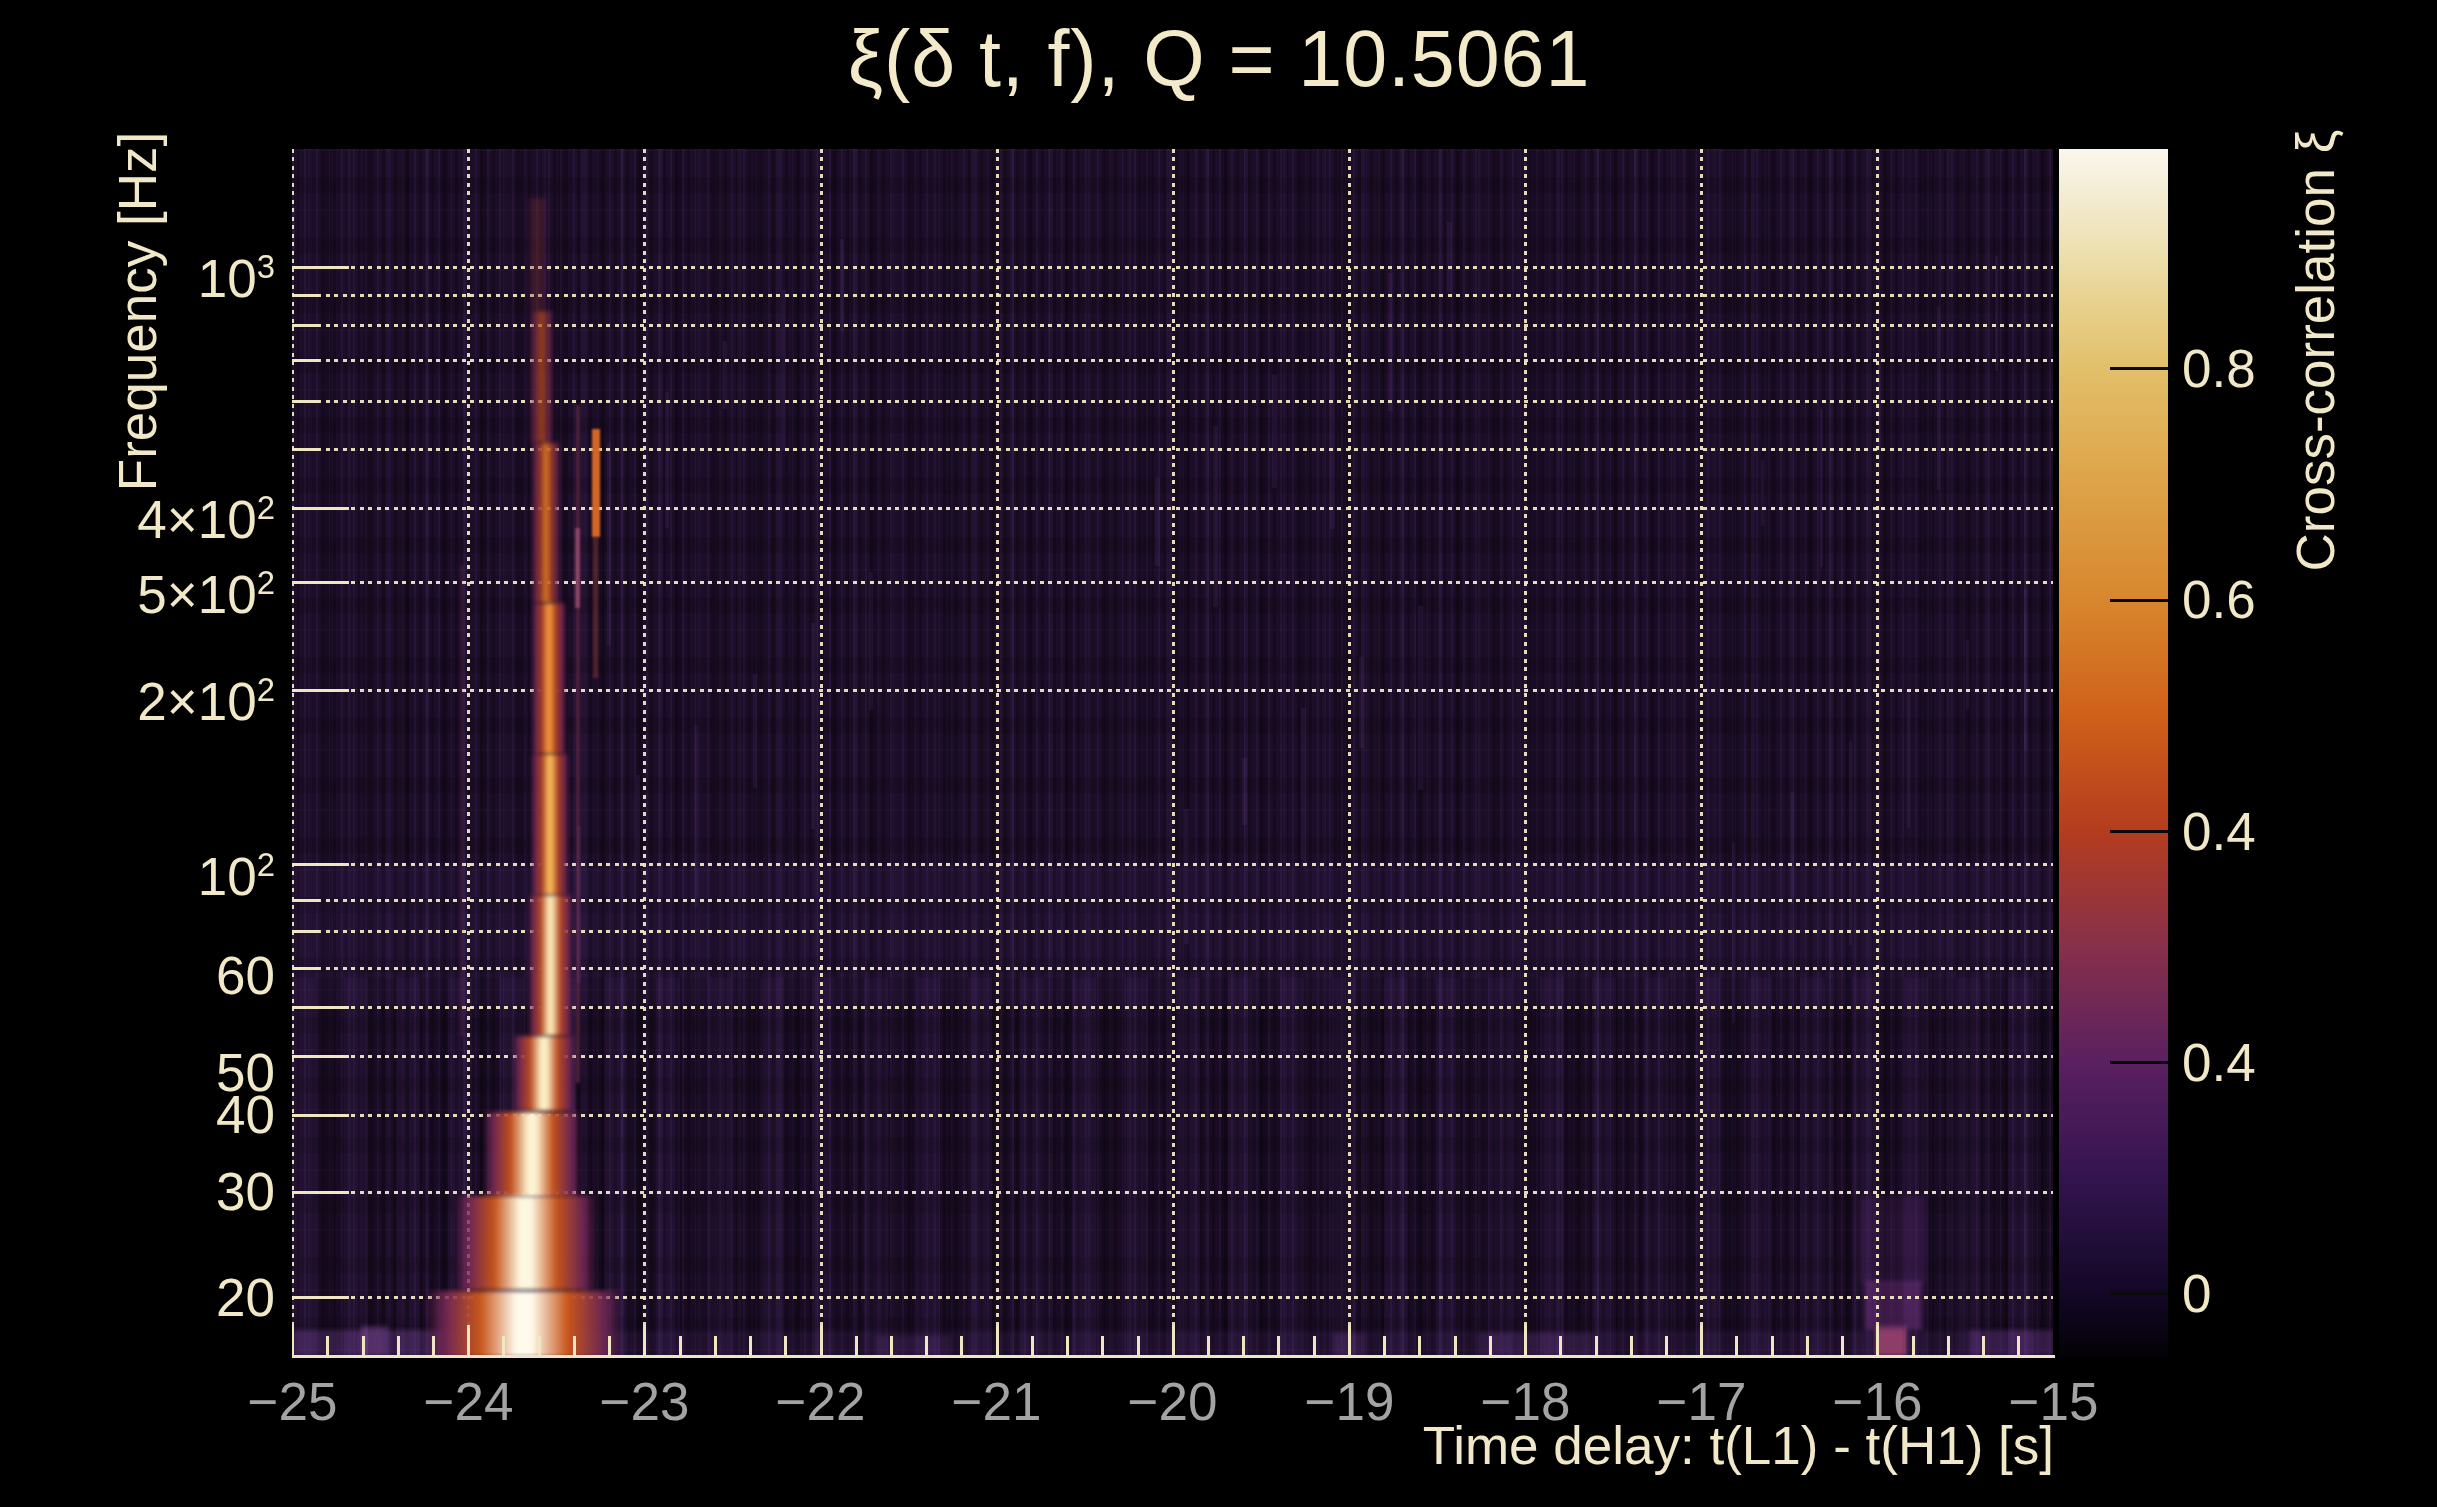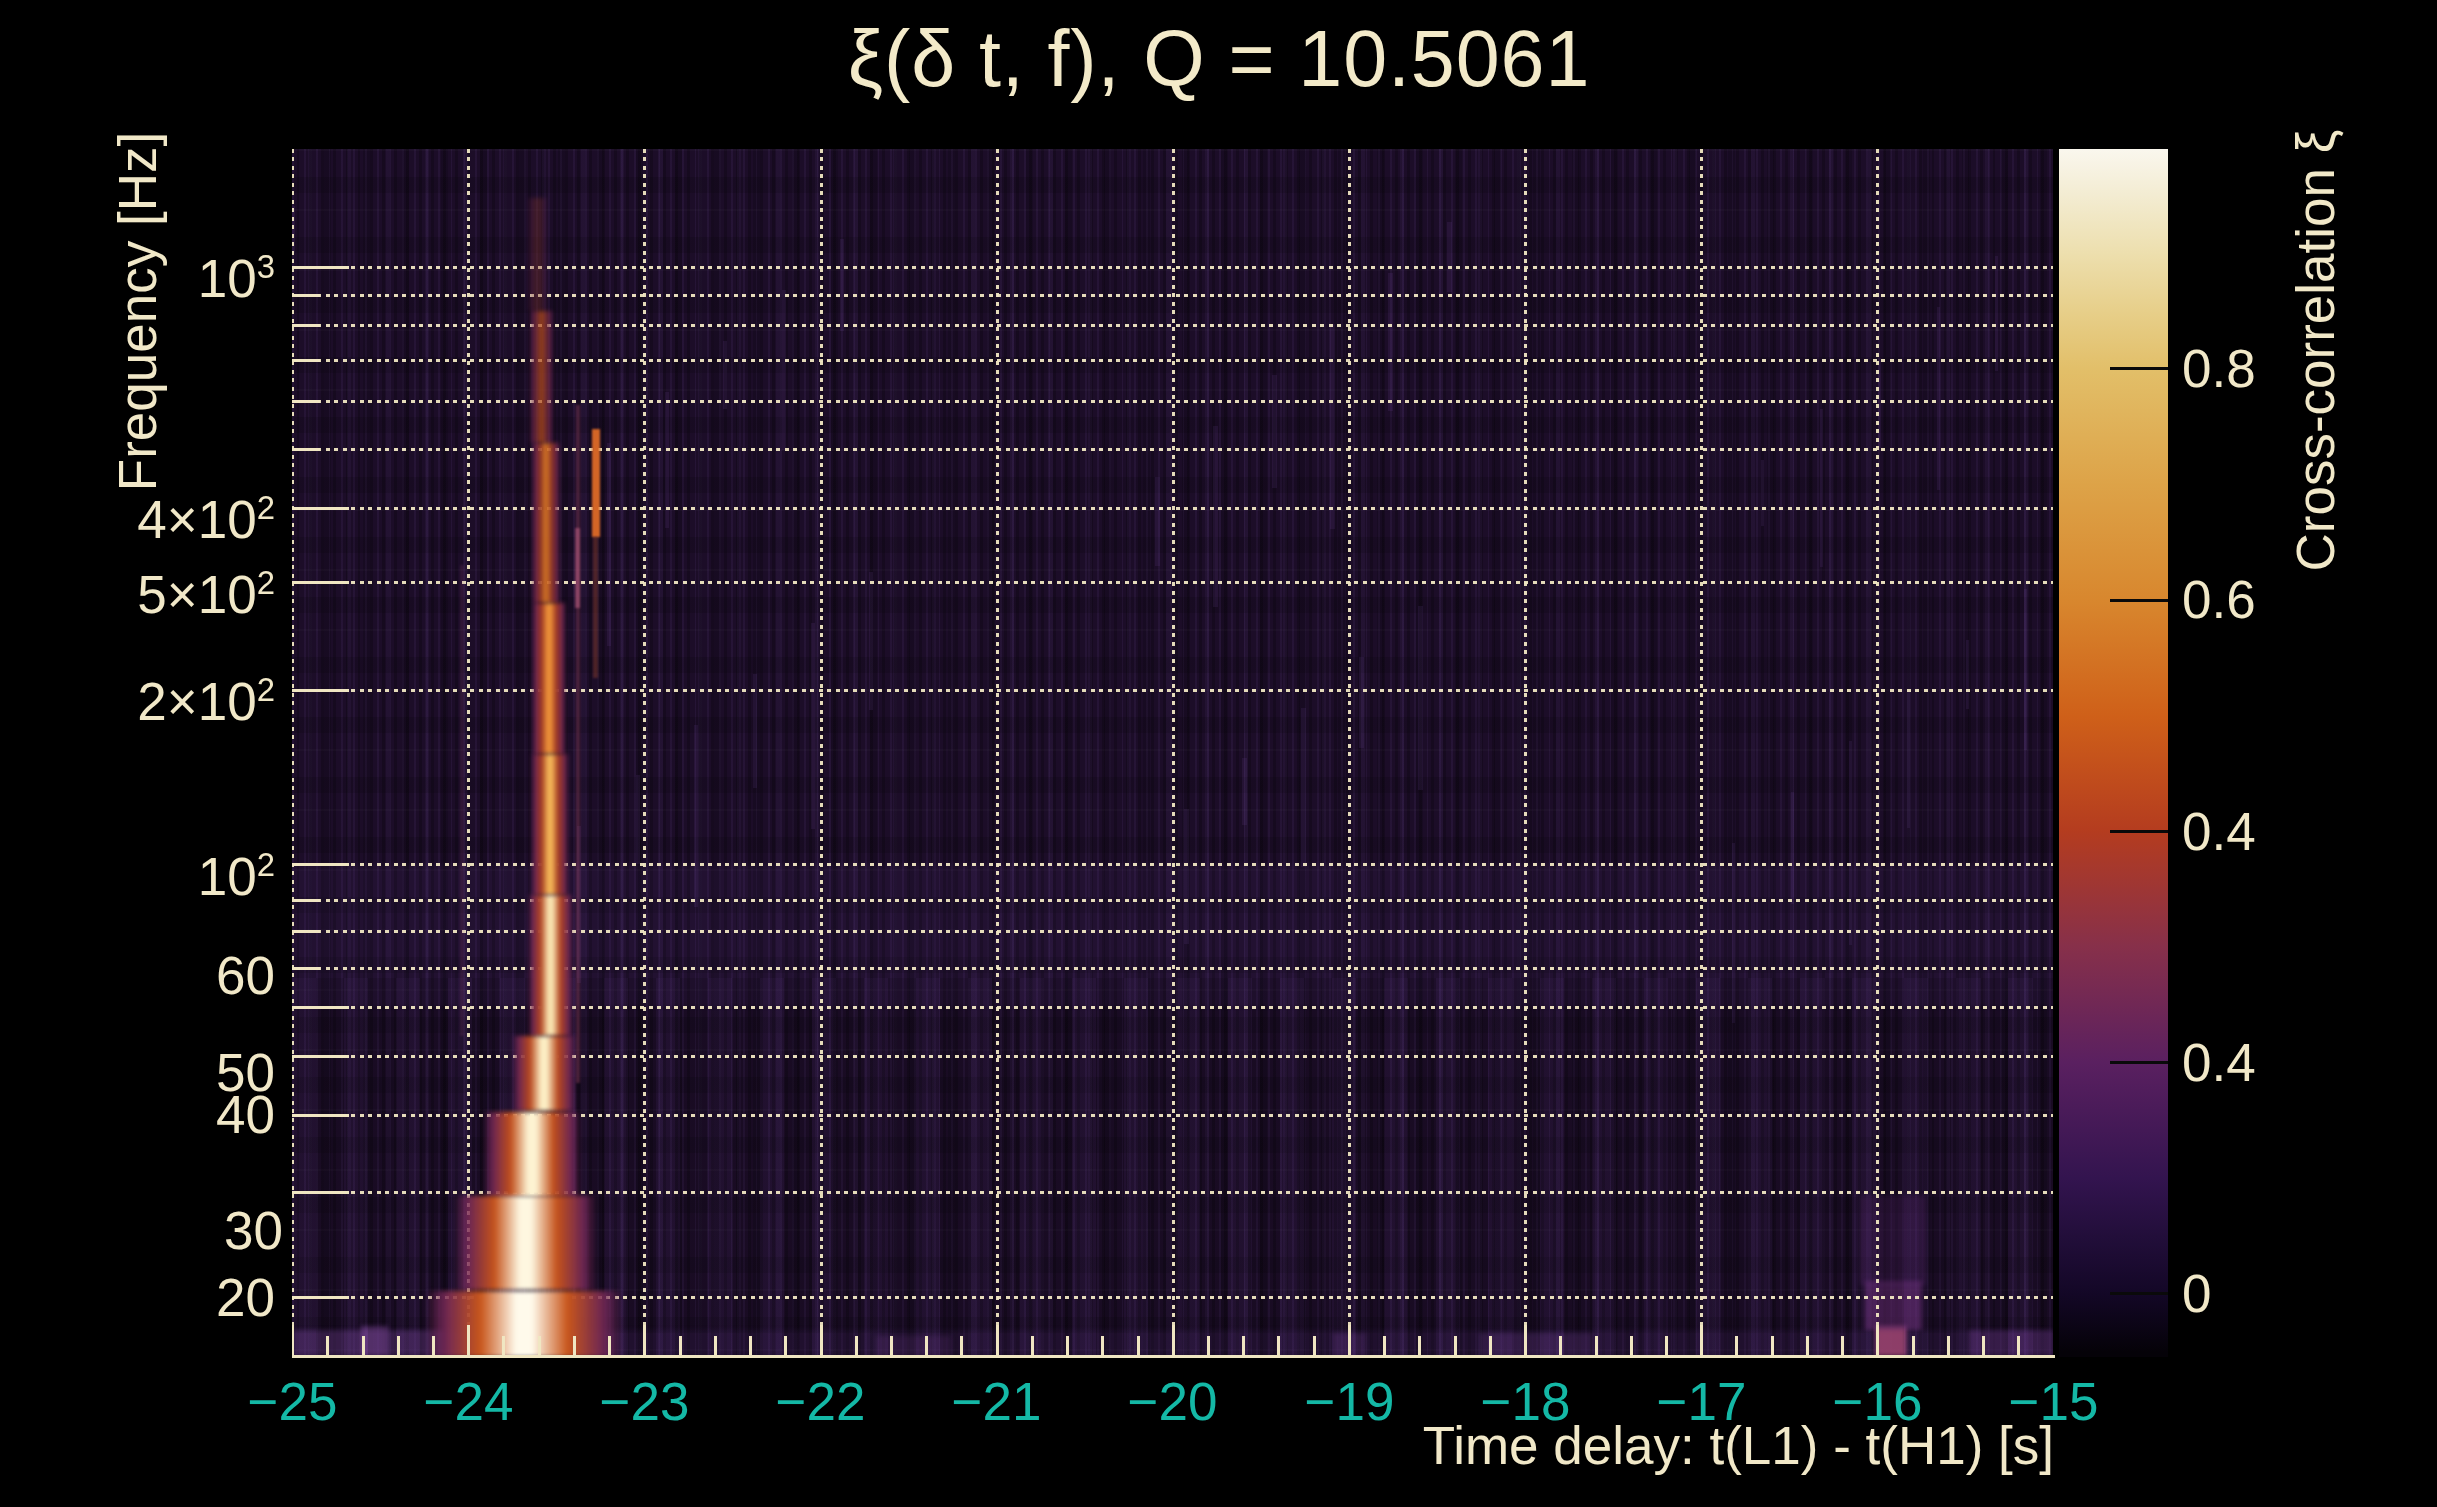--- a/index.html
+++ b/index.html
@@ -13,21 +13,21 @@
   .tex3{background:repeating-linear-gradient(180deg, rgba(255,255,255,0.02) 0 1.9px, transparent 1.9px 28px, rgba(0,0,0,0.14) 28px 44px, transparent 44px 60px);}
   .hgrid{position:absolute;height:2.8px;left:0;width:100%;z-index:3;
     background:repeating-linear-gradient(90deg, rgba(240,230,194,0.95) 0 3.8px, transparent 3.8px 8.5px);}
   .vgrid{position:absolute;width:2.8px;top:0;height:100%;z-index:3;
     background:repeating-linear-gradient(180deg, rgba(240,230,194,0.95) 0 3.8px, transparent 3.8px 8.5px);}
   .ytick{position:absolute;height:2.8px;background:#f0e6c2;z-index:6;}
   .xtick{position:absolute;width:2.8px;background:#f0e6c2;z-index:6;}
   #xaxis-line{left:292px;top:1355px;width:1763px;height:2.8px;background:#f0e6c2;z-index:7;}
   .ylab{position:absolute;left:0;width:275px;text-align:right;font-size:53px;line-height:57px;color:#f1e8c8;z-index:9;}
   .ylab sup{font-size:0.62em;}
-  .xlab{position:absolute;width:151px;text-align:center;font-size:53px;line-height:57px;color:#14b8a6;top:1373px;z-index:9;}
+  .xlab{position:absolute;width:151px;text-align:center;font-size:53px;line-height:57px;color:#a3a3a3;top:1373px;z-index:9;}
   #xtitle{left:1112px;top:1415px;width:942px;text-align:right;font-size:53px;color:#f1e8c8;z-index:9;}
   #ytitle{left:-47px;top:283px;width:364px;height:57px;text-align:center;font-size:53px;color:#f1e8c8;transform:rotate(-90deg);z-index:9;}
   #colorbar{left:2059px;top:149px;width:109px;height:1208px;z-index:2;}
   .cbtick{position:absolute;left:2110px;width:58px;height:2.8px;background:#0a0a0a;z-index:4;}
   .cblab{position:absolute;left:2182px;width:188px;font-size:53px;line-height:57px;color:#f1e8c8;z-index:9;}
   #cbtitle{left:2084px;top:322px;width:458px;height:57px;text-align:center;font-size:53px;color:#f1e8c8;transform:rotate(-90deg);z-index:9;}
   .seg{position:absolute;filter:blur(1.9px);z-index:4;}
   .thin{position:absolute;filter:blur(0.9px);z-index:4;}
   .patch{position:absolute;z-index:2;filter:blur(1.9px);}
   .noise{position:absolute;z-index:2;}
@@ -211,21 +211,21 @@
 <div class="abs" id="xaxis-line"></div>
 
 <div class="abs ylab" style="top: 238px;"><span>10</span><sup>3</sup></div>
 <div class="abs ylab" style="top: 479px;"><span>4×10</span><sup>2</sup></div>
 <div class="abs ylab" style="top: 554px;"><span>5×10</span><sup>2</sup></div>
 <div class="abs ylab" style="top: 661px;"><span>2×10</span><sup>2</sup></div>
 <div class="abs ylab" style="top: 836px;"><span>10</span><sup>2</sup></div>
 <div class="abs ylab" style="top: 947px;"><span>60</span></div>
 <div class="abs ylab" style="top: 1028px; margin-top: 16px;"><span>50</span></div>
 <div class="abs ylab" style="top: 1086px;"><span>40</span></div>
-<div class="abs ylab" style="top: 1202px; padding-left: 8px;"><span>30</span></div>
+<div class="abs ylab" style="top: 1163px;"><span>30</span></div>
 <div class="abs ylab" style="top: 1269px;"><span>20</span></div>
 <div class="abs xlab" style="left: 217px;">−25</div>
 <div class="abs xlab" style="left: 393px;">−24</div>
 <div class="abs xlab" style="left: 569px;">−23</div>
 <div class="abs xlab" style="left: 745px;">−22</div>
 <div class="abs xlab" style="left: 921px;">−21</div>
 <div class="abs xlab" style="left: 1097px;">−20</div>
 <div class="abs xlab" style="left: 1274px;">−19</div>
 <div class="abs xlab" style="left: 1450px;">−18</div>
 <div class="abs xlab" style="left: 1626px;">−17</div>

